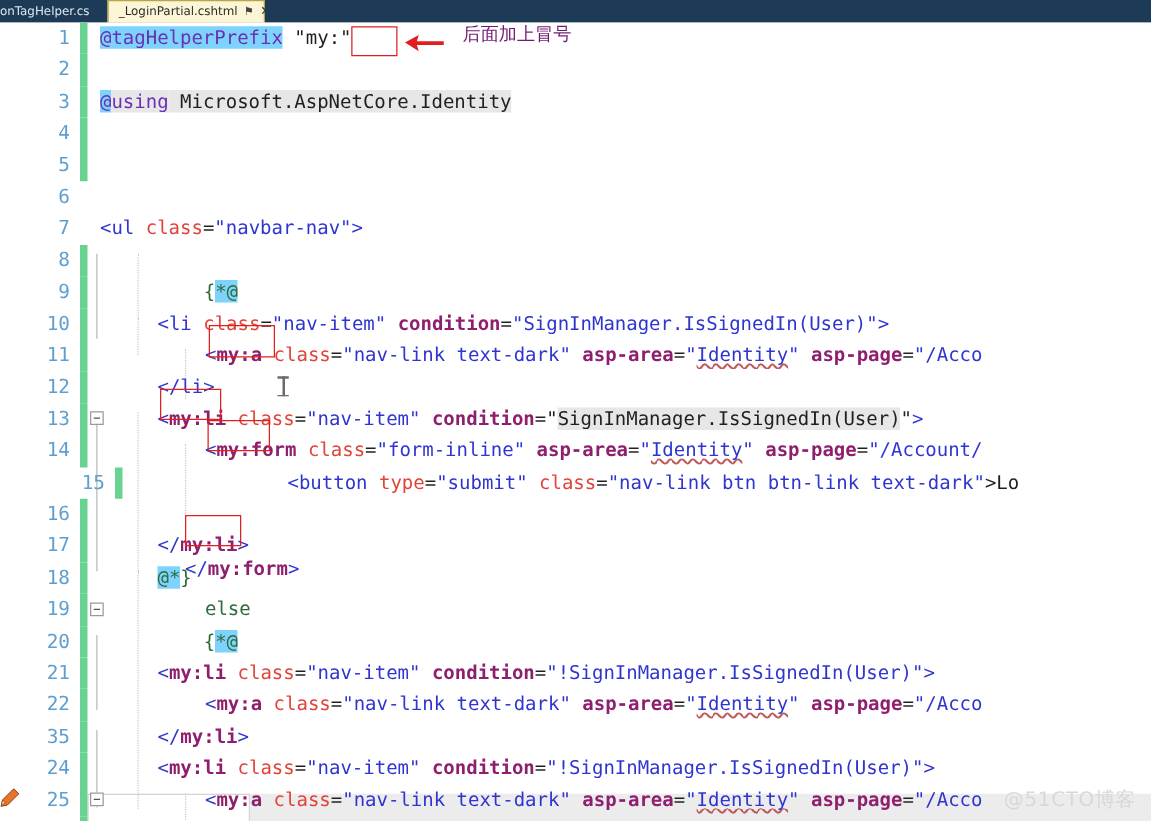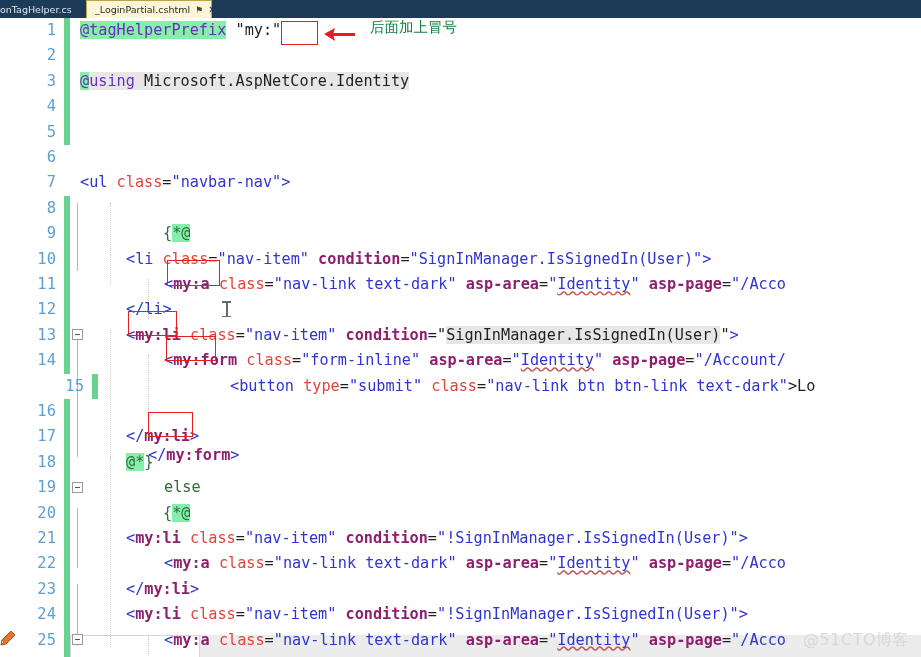--- a/index.html
+++ b/index.html
@@ -40,42 +40,42 @@
   .c-default{color:#1f1f1f;}
   .c-tag{color:#2f35d0;}          
   .c-attr{color:#e0443a;}         
   .c-val{color:#2f35d0;}          
   .c-razor{color:#2e6b38;}        
   .c-type{color:#3f8fa8;}         
   .c-dir{color:#6a30b5;}          
   .c-myprefix{color:#8e1f6e;font-weight:bold;}  
   .c-aspattr{color:#8e1f6e;font-weight:bold;}   
   .c-cond{color:#8e1f6e;font-weight:bold;}      
-  .hl-yellow{background:#86efac;}
+  .hl-yellow{background:#7dd3fc;}
   .hl-grey{background:#e7e7e7;}
   .squiggle{text-decoration:underline wavy #c05a5a;text-decoration-skip-ink:none;}
 
   
   .foldbox{position:absolute;width:11px;height:11px;border:1px solid #9a9a9a;background:#fff;
            top:7px;left:72px;box-sizing:border-box;}
   .foldbox:before{content:"";position:absolute;left:2px;top:4px;width:5px;height:1px;background:#555;}
   .foldline{position:absolute;left:77px;width:1px;background:#b9b9b9;}
   .guide{position:absolute;width:0;border-left:1px dotted #c8c8c8;}
 
   
   .curline{position:absolute;left:70px;width:851px;height:25.4px;
            background:#ececec;box-sizing:border-box;}
   .curline-box{position:absolute;left:70px;width:130px;height:25.4px;
                border:1px solid #d6d6d6;background:#fff;box-sizing:border-box;}
 
   
   .redbox{position:absolute;border:1.6px solid #e02020;box-sizing:border-box;pointer-events:none;}
 
   
-  .anno-text{position:absolute;color:#15803d;font-size:14.5px;white-space:nowrap;
+  .anno-text{position:absolute;color:#701a75;font-size:14.5px;white-space:nowrap;
              font-family:"DejaVu Sans","Liberation Sans",sans-serif;}
   .anno-arrow{position:absolute;}
 
   
   .ibeam{position:absolute;width:9px;height:16px;}
   .ibeam:before,.ibeam:after{content:"";position:absolute;left:0;width:9px;height:1.5px;background:#6b6b6b;}
   .ibeam:before{top:0;} .ibeam:after{bottom:0;}
   .ibeam i{position:absolute;left:4px;top:0;width:1.6px;height:16px;background:#6b6b6b;display:block;}
 
   .pen-icon{position:absolute;}
@@ -244,21 +244,21 @@
         <span class="code" style="left:126px;"><span class="c-tag">&lt;</span><span class="c-myprefix">my:li</span><span class="c-default"> </span><span class="c-attr">class</span><span class="c-default">=</span><span class="c-val">"</span><span class="c-val">nav-item</span><span class="c-val">"</span><span class="c-default"> </span><span class="c-cond">condition</span><span class="c-default">=</span><span class="c-val">"</span><span class="c-val">!SignInManager.IsSignedIn(User)</span><span class="c-val">"</span><span class="c-tag">&gt;</span></span>
       </div>
 
       <div class="row" style="top:533.4px;">
         <span class="lineno">22</span>
         <span class="cb green"></span>
         <span class="code" style="left:164px;"><span class="c-tag">&lt;</span><span class="c-myprefix">my:a</span><span class="c-default"> </span><span class="c-attr">class</span><span class="c-default">=</span><span class="c-val">"</span><span class="c-val">nav-link text-dark</span><span class="c-val">"</span><span class="c-default"> </span><span class="c-aspattr">asp-area</span><span class="c-default">=</span><span class="c-val">"</span><span class="c-val squiggle">Identity</span><span class="c-val">"</span><span class="c-default"> </span><span class="c-aspattr">asp-page</span><span class="c-default">=</span><span class="c-val">"</span><span class="c-val">/Acco</span></span>
       </div>
 
       <div class="row" style="top:558.8px;">
-        <span class="lineno">23</span>
+        <span class="lineno">35</span>
         <span class="cb green"></span>
         <span class="code" style="left:126px;"><span class="c-tag">&lt;/</span><span class="c-myprefix">my:li</span><span class="c-tag">&gt;</span></span>
       </div>
 
       <div class="row" style="top:584.2px;">
         <span class="lineno">24</span>
         <span class="cb green"></span>
 
         <span class="code" style="left:126px;"><span class="c-tag">&lt;</span><span class="c-myprefix">my:li</span><span class="c-default"> </span><span class="c-attr">class</span><span class="c-default">=</span><span class="c-val">"</span><span class="c-val">nav-item</span><span class="c-val">"</span><span class="c-default"> </span><span class="c-cond">condition</span><span class="c-default">=</span><span class="c-val">"</span><span class="c-val">!SignInManager.IsSignedIn(User)</span><span class="c-val">"</span><span class="c-tag">&gt;</span></span>
       </div>

